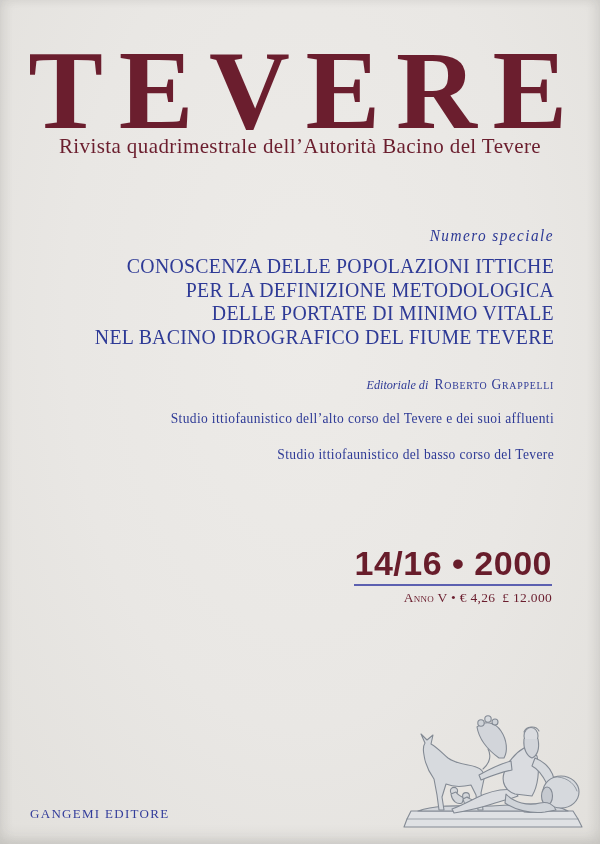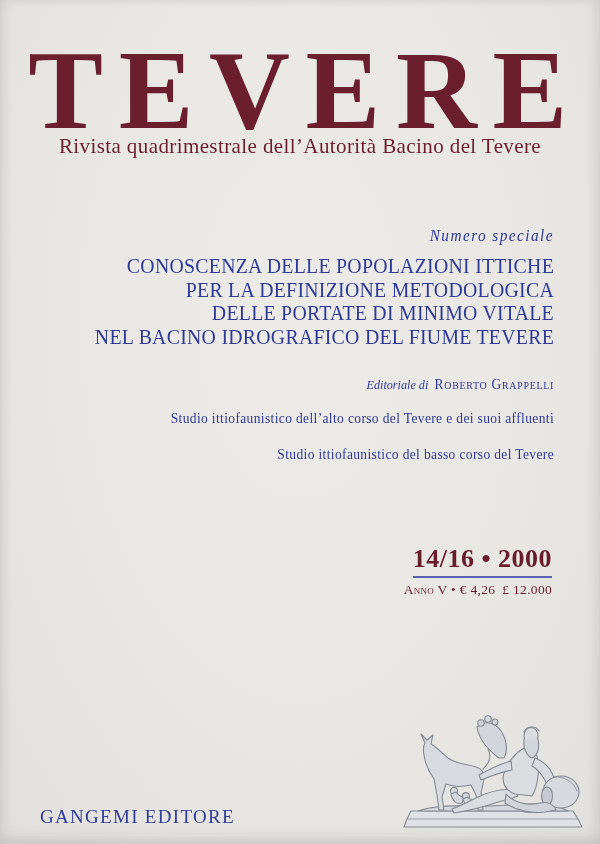--- a/index.html
+++ b/index.html
@@ -55,40 +55,40 @@
     margin-top:16px;font-size:15px;letter-spacing:.4px;
     line-height:19px;white-space:nowrap;
   }
   .article-line + .article-line{margin-top:17px;}
   
   .issue-block{
     position:absolute;top:546px;right:48px;text-align:right;
   }
   .issue-number{
     display:inline-block;
-    font-family:Liberation Serif, serif;
-    font-weight:bold;font-size:26px;line-height:1;
+    font-family:Liberation Sans, sans-serif;
+    font-weight:bold;font-size:34px;line-height:1;
     letter-spacing:.5px;color:#681d2b;
     padding-bottom:4px;border-bottom:2px solid #5c60b0;
     white-space:nowrap;
   }
   .issue-details{
     margin-top:4px;
     font-size:13.5px;font-variant:small-caps;letter-spacing:.3px;
     color:#6b1e2e;white-space:nowrap;
   }
   
   .statue{
     position:absolute;left:396px;top:706px;width:194px;height:132px;
   }
   
   .publisher{
     position:absolute;left:30px;top:806px;
-    font-size:19px;letter-spacing:1.3px;
-    color:#333d9b;white-space:nowrap;margin-left:10px;
+    font-size:13px;letter-spacing:1.3px;
+    color:#333d9b;white-space:nowrap;
   }
 </style>
 </head>
 <body>
 
 <div class="page">
 
   <h1 class="masthead-title">TEVERE</h1>
 
   <div class="masthead-subtitle">Rivista quadrimestrale dell’Autorità Bacino del Tevere</div>

